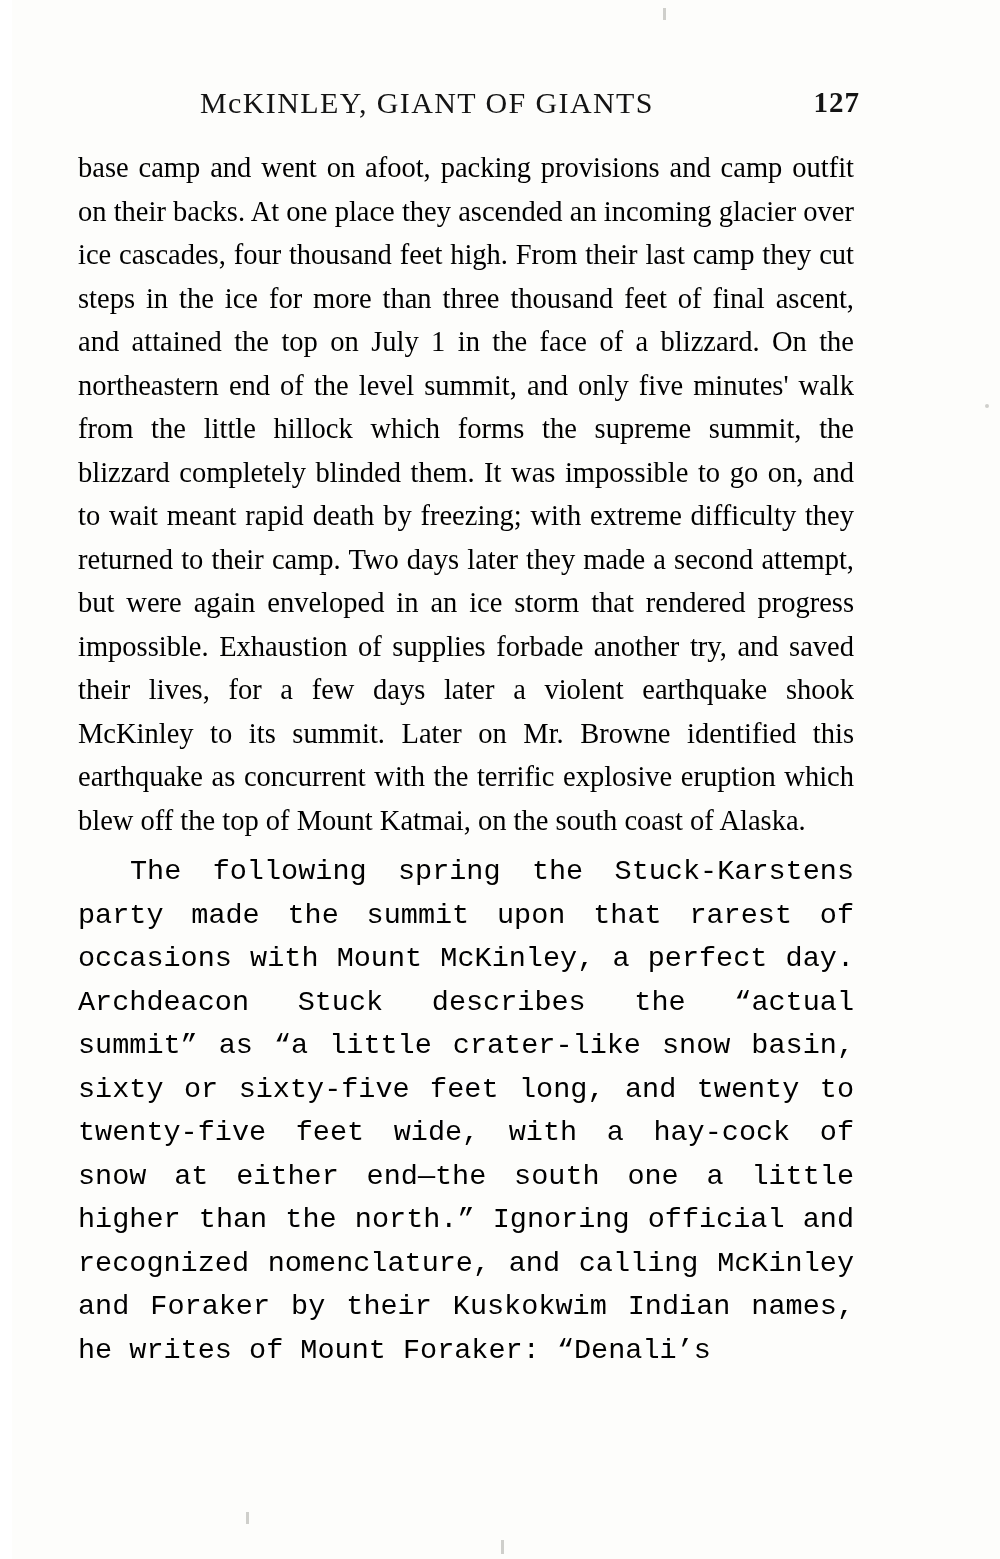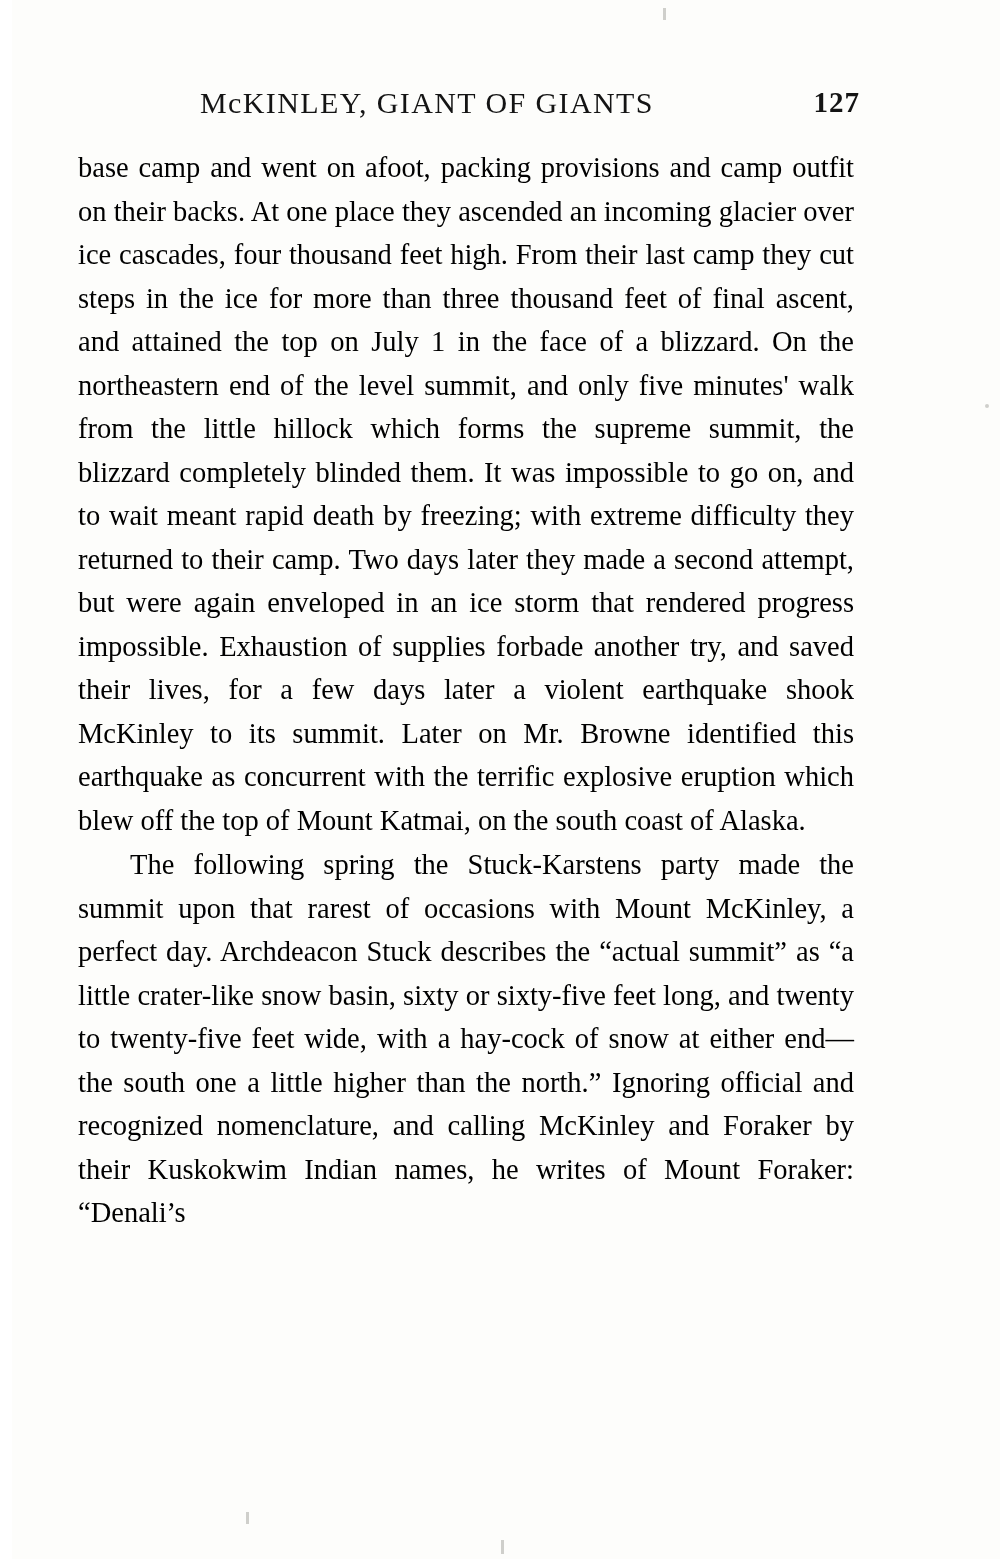--- a/index.html
+++ b/index.html
@@ -79,21 +79,22 @@
     text-justify: inter-word;
     color: #000000;
   }
   .body-text p {
     margin: 0;
   }
   .body-text p.indent {
     text-indent: 52px;
   }
   .body-text p + p {
-    margin-top: 1px;
+    margin-top: 8px;
+    font-family: Liberation Mono, monospace;
   }
 </style>
 </head>
 <body>
 
 <div class="page">
 
   <div class="scan-mark top"></div>
   <div class="scan-mark bottom"></div>
   <div class="scan-mark bottom2"></div>

